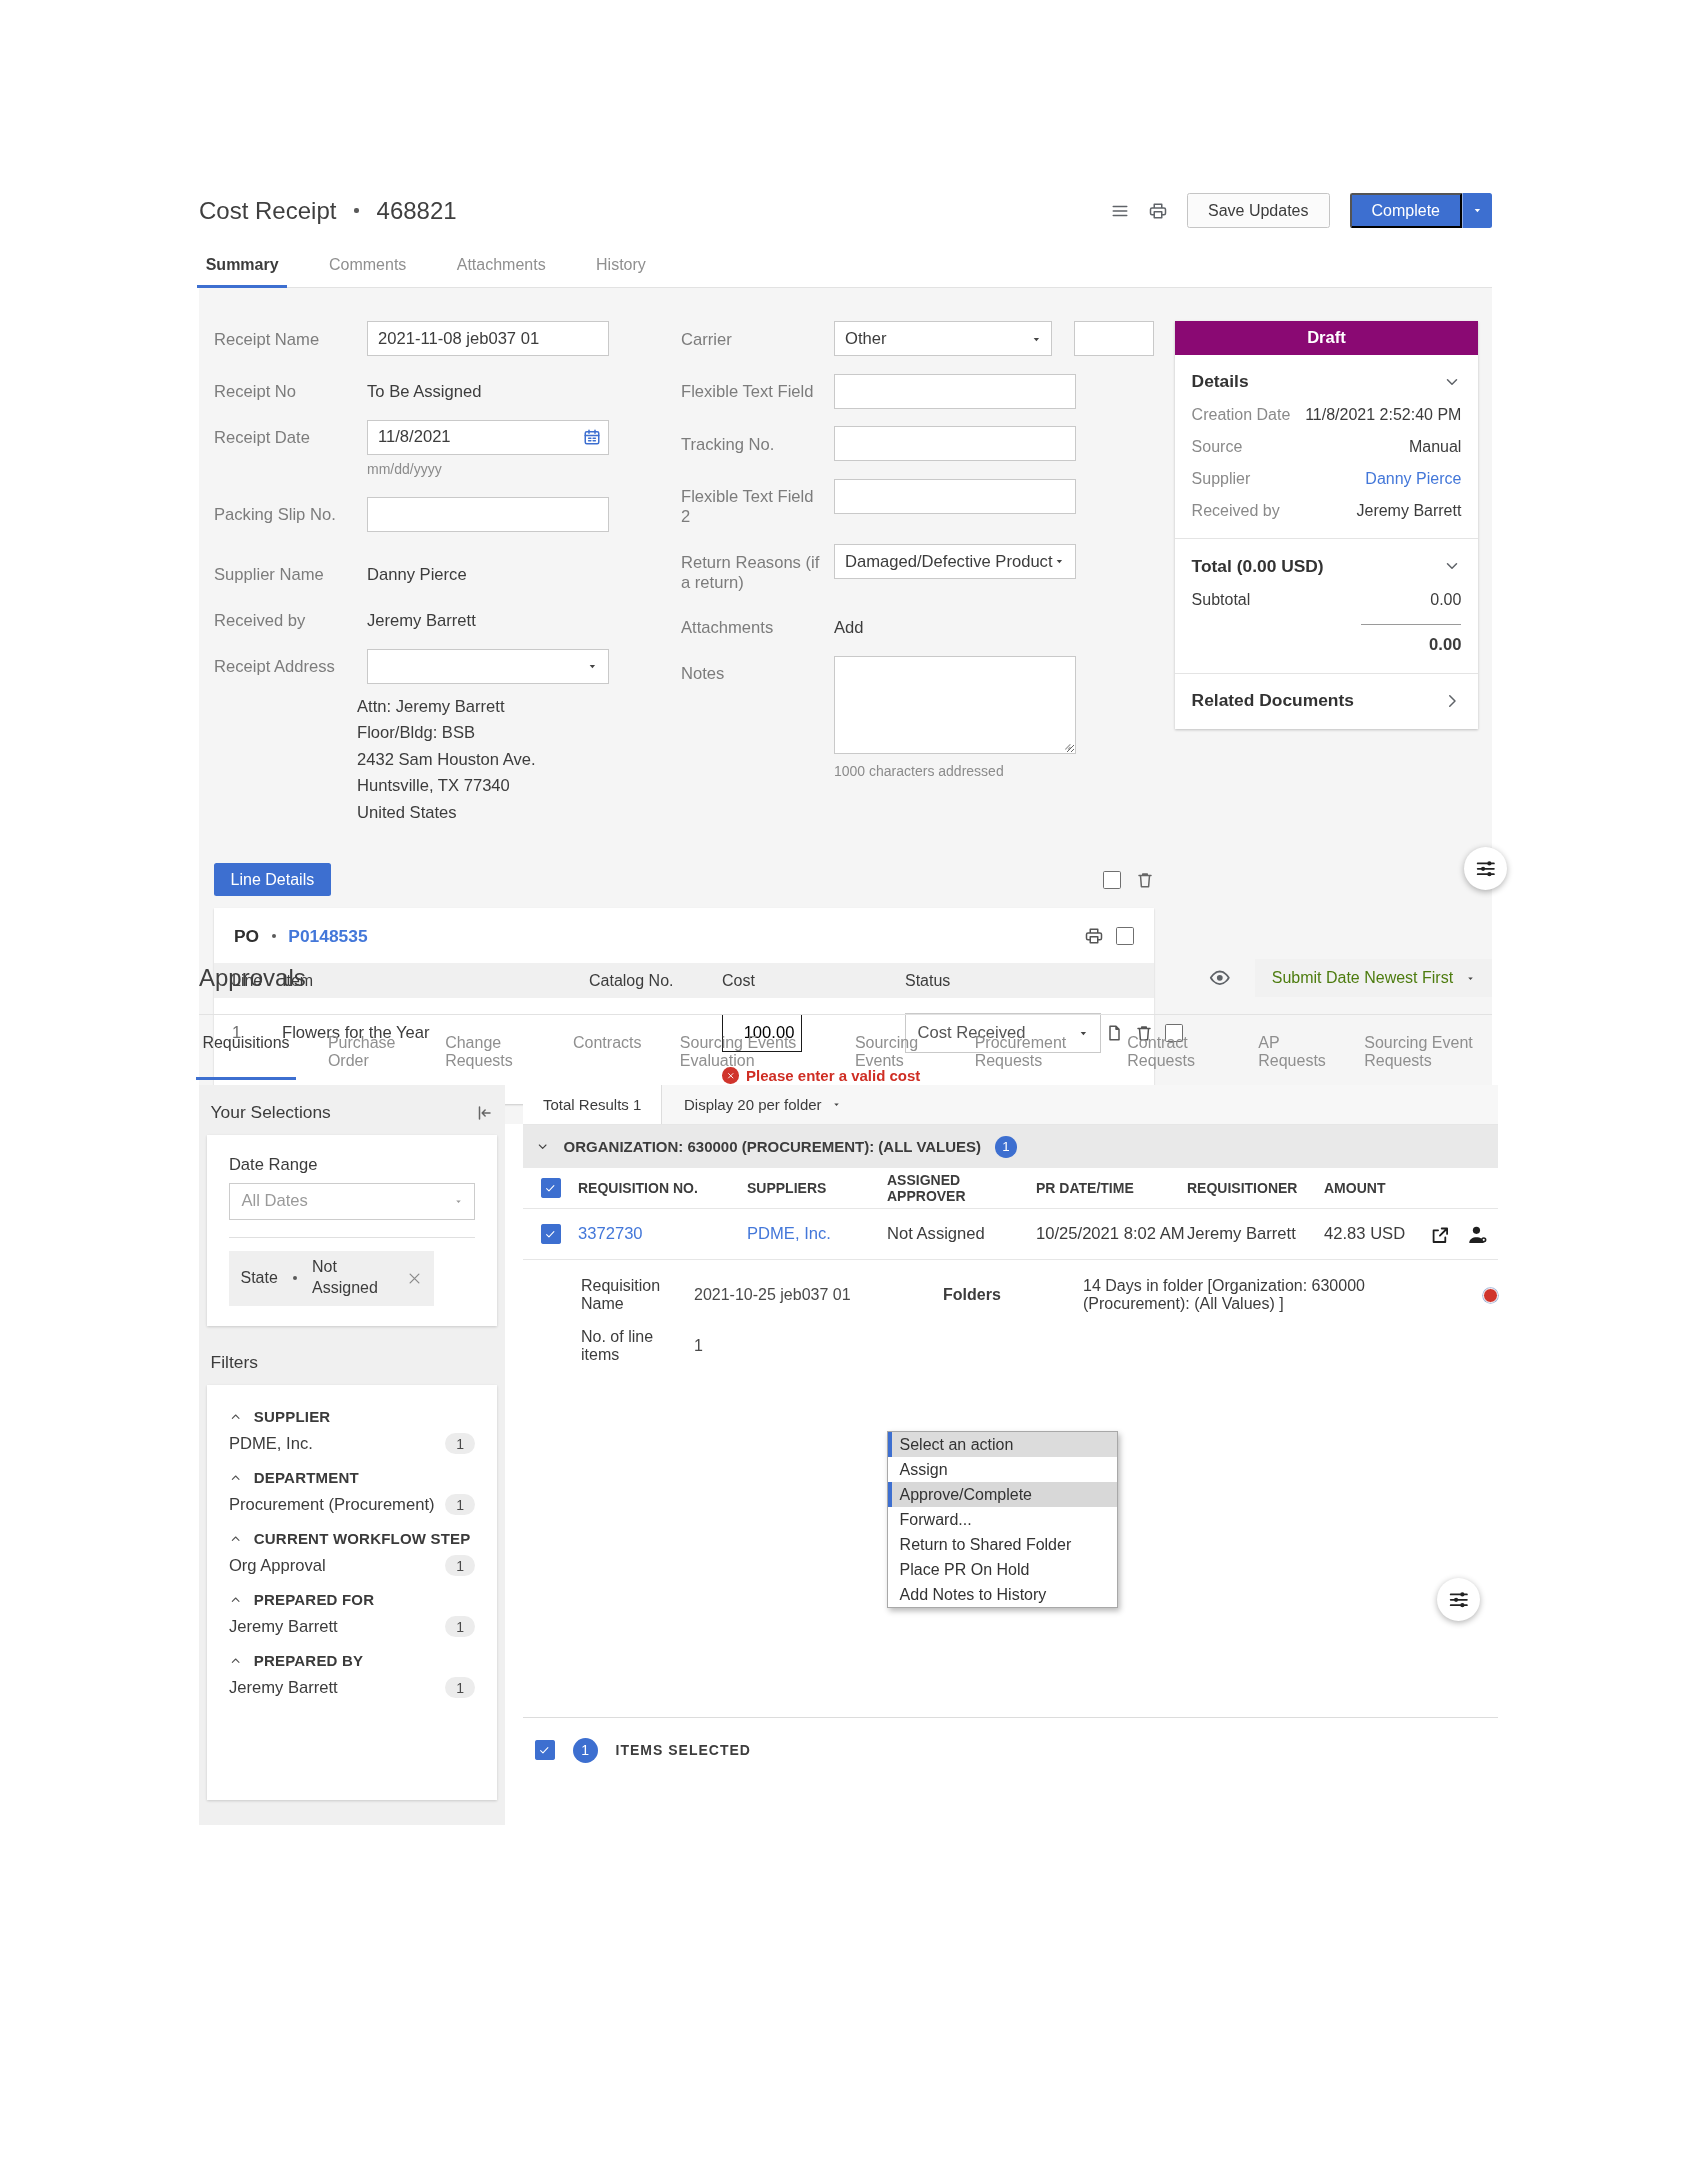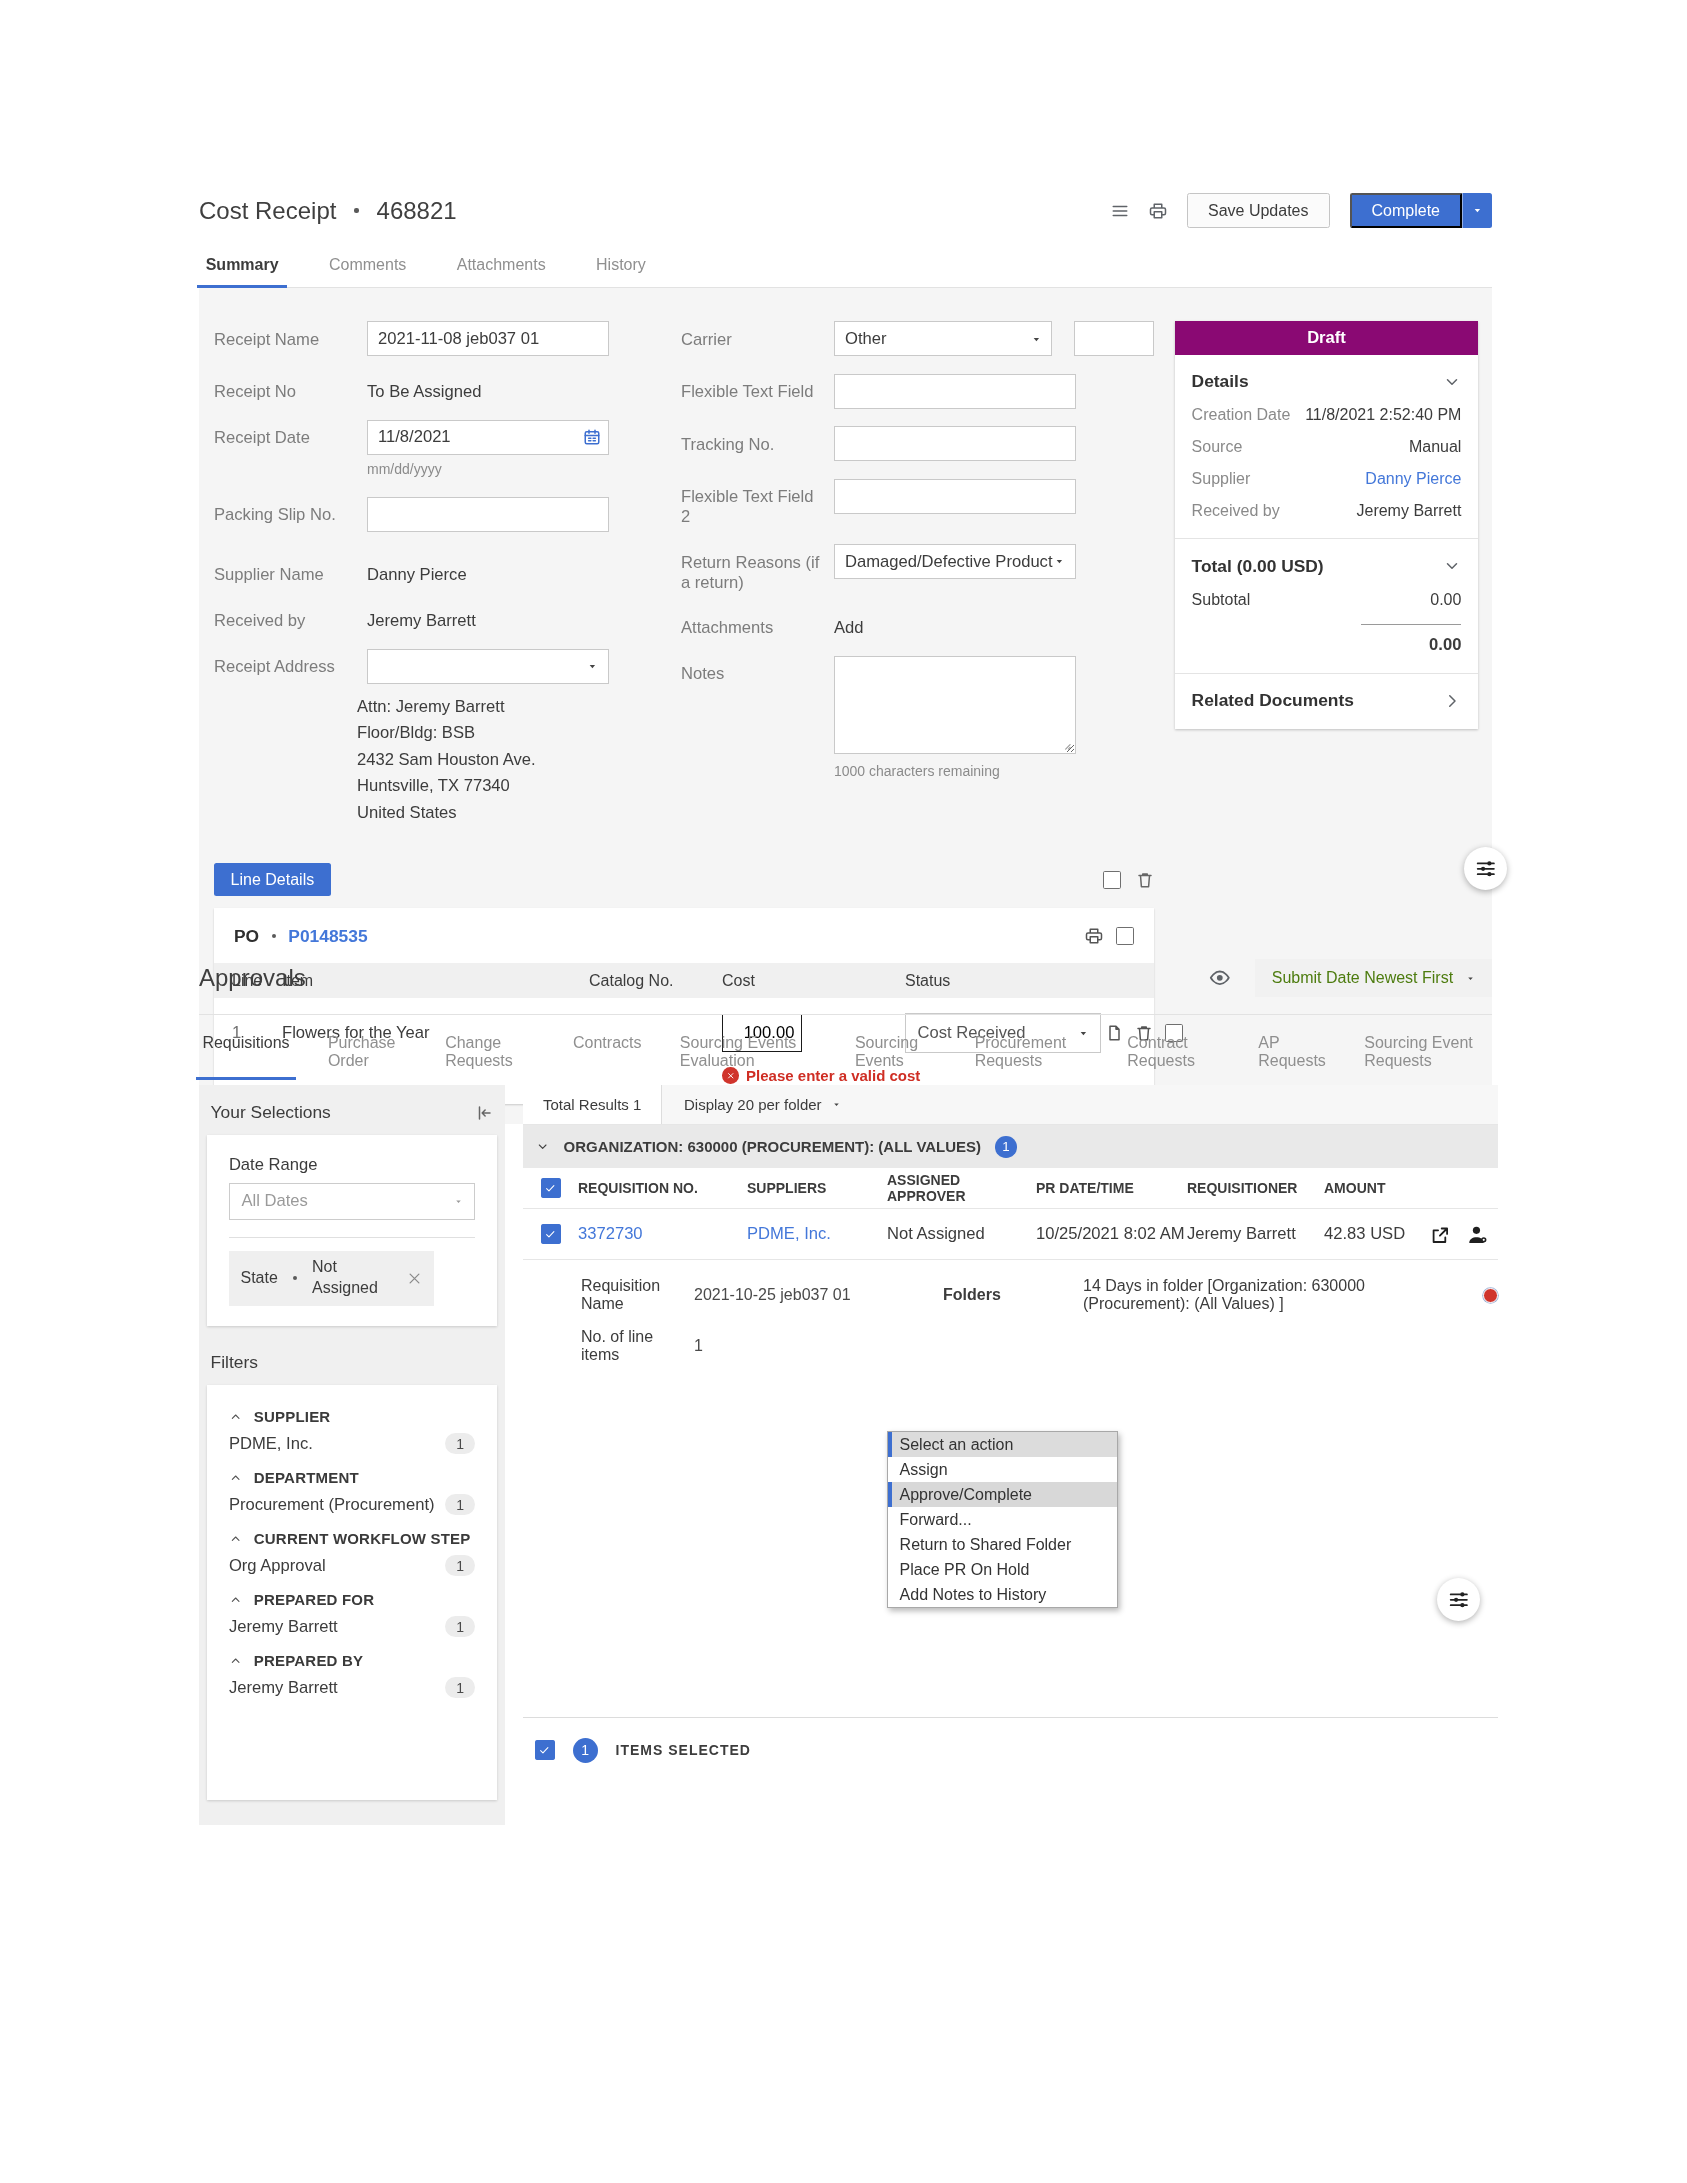--- a/index.html
+++ b/index.html
@@ -342,21 +342,21 @@
           </div>
           <div class="frow" style="margin-top:11.6px;">
             <span class="flabel">Notes</span>
             <div>
               <div class="ta-wrap">
                 <textarea class="ta" style=""></textarea>
                 <svg class="ic rsz" viewBox="0 0 16 16" width="13.3" height="13.3">
                     <use href="#i-rsz"></use>
                   </svg>
               </div>
-              <div class="helper">1000 characters remaining</div>
+              <div class="helper">1000 characters addressed</div>
             </div>
           </div>
         </div>
       </div>
 
       <div class="ld-bar">
         <span class="ld-btn">Line Details</span>
         <span class="ld-ics">
           <span class="cb" style="width:18px;height:18px;"></span>
           <svg class="ic" viewBox="0 0 22 22" width="18" height="18">

